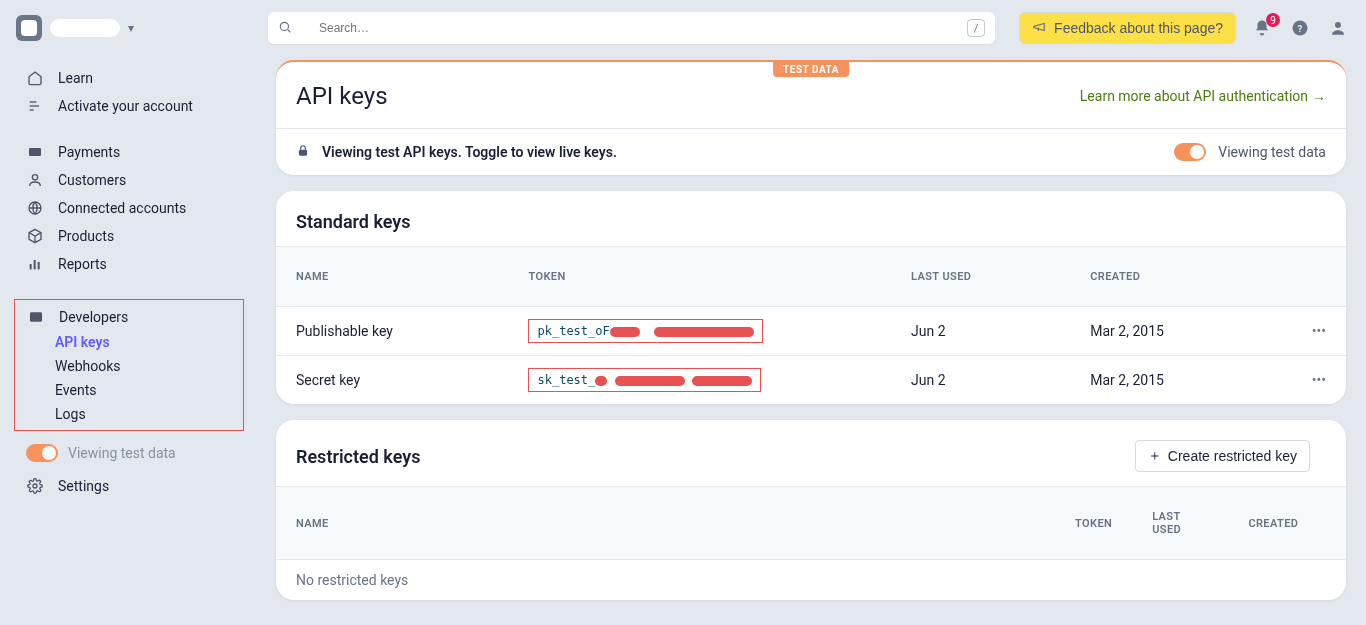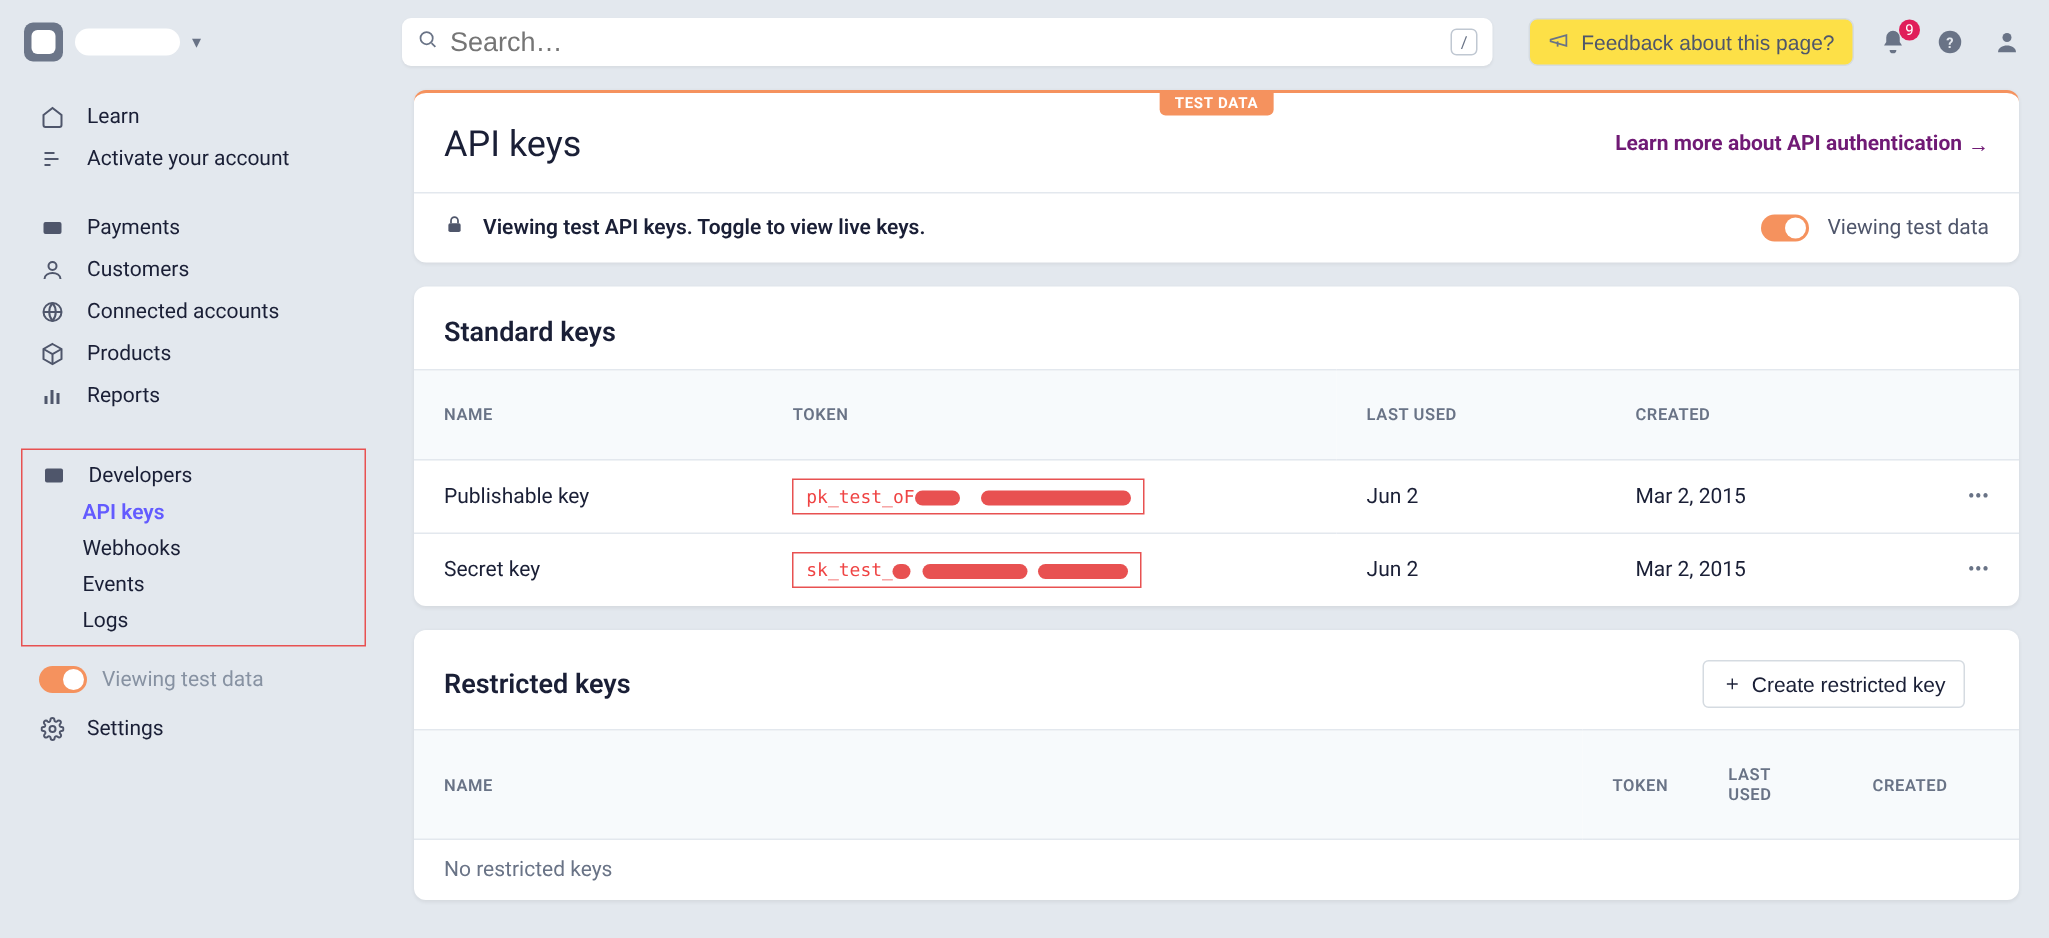--- a/index.html
+++ b/index.html
@@ -42,22 +42,23 @@
     display: flex;
     align-items: center;
     background: #fff;
     border-radius: 6px;
     height: 32px;
     padding: 0 10px;
     box-shadow: 0 1px 2px rgba(0,0,0,0.05);
   }
   .search-wrap .magnify { color: #697386; margin-right: 8px; font-size: 14px;}
   .search-input {
-    border: none; outline: none; flex:1; font-size:18px; color:#697386;
+    border: none; outline: none; flex:1; font-size:12px; color:#697386;
     background: transparent;
+    margin-left: 19px;
   }
   .slash-key {
     width: 18px; height: 18px; border:1px solid #c0c8d2; border-radius:4px;
     display:flex;align-items:center;justify-content:center;
     font-size:11px;color:#697386;
   }
   .topbar-right { display:flex; align-items:center; gap:14px; margin-left:12px;}
   .feedback-btn {
     display:flex;align-items:center;gap:8px;
     background:#fde047;border:1px solid #d5dbe1;border-radius:6px;
@@ -109,38 +110,38 @@
   }
   .toggle .knob {
     position:absolute;left:16px;top:2px;width:14px;height:14px;border-radius:50%;
     background:#fff;
   }
   
   .main {
     flex:1; padding: 4px 20px 20px 20px; overflow:auto;
   }
   .card {
-    background:#fff;border-radius:8px;
+    background:#fff;border-radius:18px;
     box-shadow:0 1px 3px rgba(0,0,0,0.07);
     margin-bottom:16px;
     position:relative;
   }
   .card.top-orange { border-top: 2px solid #f5925e; }
   .test-data-badge {
     position:absolute; top:0; left:50%; transform:translateX(-50%);
     background:#f5925e;color:#fff;font-size:10px;font-weight:700;
     letter-spacing:0.5px;padding:2px 10px;border-radius:0 0 4px 4px;
   }
   .card-header {
     display:flex;align-items:center;justify-content:space-between;
     padding:20px 20px 18px 20px;
     border-bottom:1px solid #e3e8ee;
   }
   .page-title { font-size:24px; font-weight:400; }
-  .learn-link { color:#701a75; font-size:14px; cursor:pointer; display:flex;align-items:center;gap:4px;font-weight:bold;}
+  .learn-link { color:#4d7c0f; font-size:14px; cursor:pointer; display:flex;align-items:center;gap:4px;}
   .info-row {
     display:flex;align-items:center;justify-content:space-between;
     padding:14px 20px;
   }
   .info-left { display:flex;align-items:center;gap:12px;color:#1a1f36;font-weight:600;}
   .info-left .lock-icon { color:#4f566b; }
   .info-right { display:flex;align-items:center;gap:12px;color:#4f566b;}
   .section-head {
     padding:20px 36px 14px 20px;
     display:flex;align-items:center;justify-content:space-between;
@@ -163,21 +164,21 @@
     padding:12px 20px;border-bottom:1px solid #e3e8ee;
     font-size:14px;color:#1a1f36;
     vertical-align:middle;
   }
   tbody tr:last-child td { border-bottom:none;}
   .token-box {
     border:1.5px solid #e85151;
     padding:4px 8px;
     display:inline-block;
     font-family: ui-monospace, Menlo, Consolas, monospace;
-    font-size:12px;color:#ef4444;
+    font-size:12px;color:#0c4a6e;
     white-space:nowrap;
     min-width:230px;
     position:relative;
   }
   .redact {
     display:inline-block;height:10px;border-radius:5px;
     background:#e85151;vertical-align:middle;
   }
   .row-actions { color:#697386; cursor:pointer; text-align:right; width:40px;}
   .empty-row td { color:#697386; }

